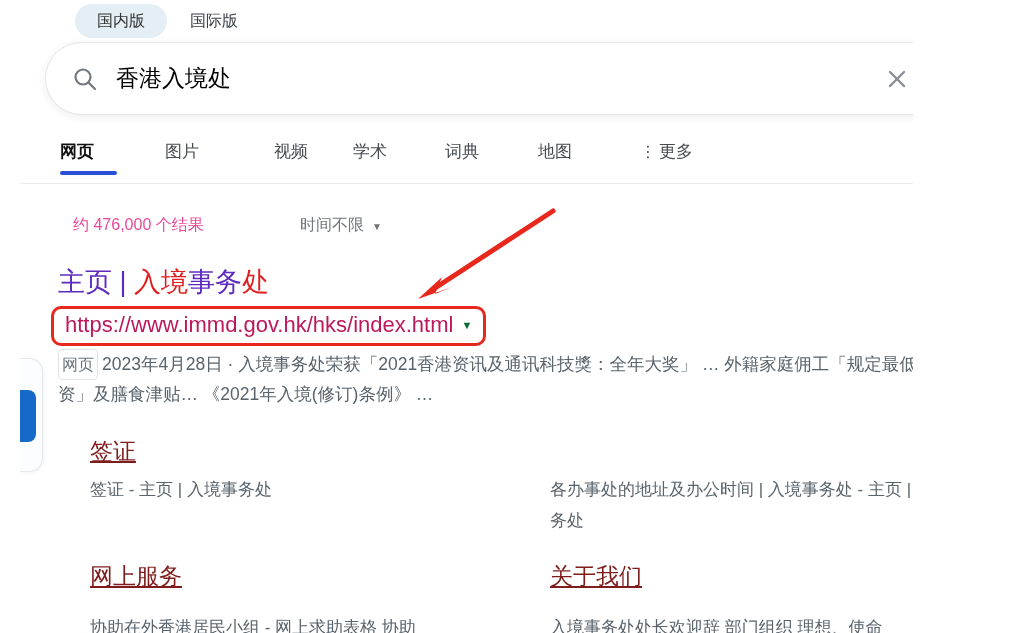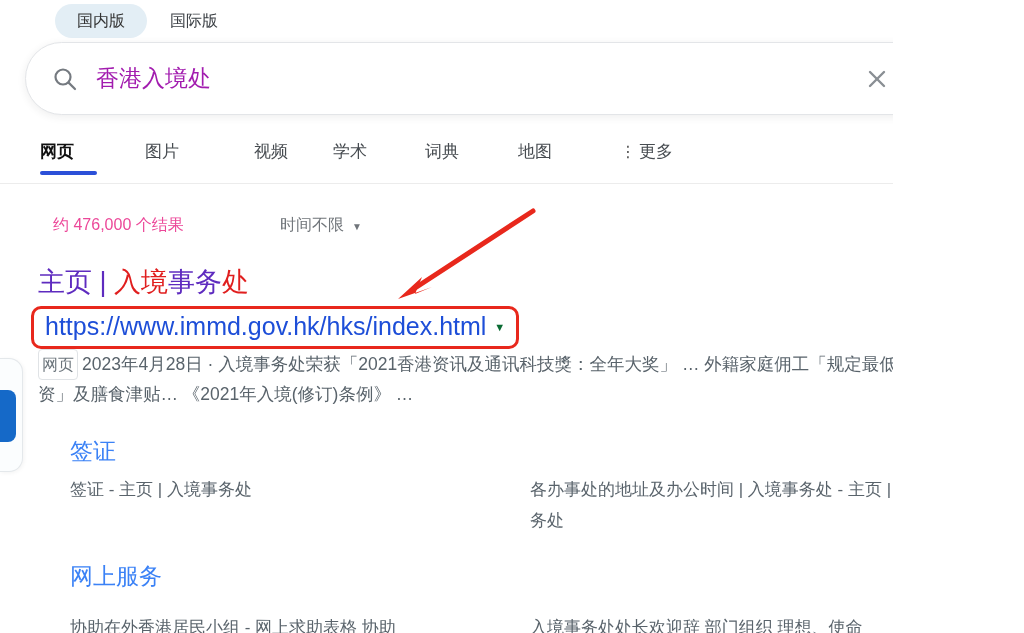--- a/index.html
+++ b/index.html
@@ -7,20 +7,21 @@
   body {
     font-family: "Liberation Sans", "DejaVu Sans", sans-serif;
     color: #222;
   }
   #stage {
     position: relative;
     width: 893px;
     height: 633px;
     background: #ffffff;
     overflow: hidden;
+    margin-left: 20px;
   }
 
   
   .version-tab {
     position: absolute;
     top: 4px;
     height: 34px;
     line-height: 34px;
     font-size: 16px;
     color: #3a3f44;
@@ -47,21 +48,21 @@
     box-shadow: 0 2px 8px rgba(32,33,36,.08);
     display: flex;
     align-items: center;
   }
   .searchbar .mag { margin-left: 26px; flex: 0 0 auto; }
   .searchbar input {
     flex: 1 1 auto;
     border: none; outline: none;
     font-family: inherit;
     font-size: 23px;
-    color: #a21caf;
+    color: #000000;
     margin-left: 18px;
     background: transparent;
   }
   .sb-clear {
     flex: 0 0 auto;
     margin-right: 26px;
     cursor: pointer;
     display: flex; align-items: center;
   }
   .sb-mic {
@@ -126,21 +127,21 @@
   .url-box {
     position: absolute;
     left: 31px; top: 306px;
     display: inline-flex;
     align-items: center;
     border: 3px solid #e8281c;
     border-radius: 10px;
     padding: 3px 11px 5px 11px;
     background: #fff;
   }
-  .url-text { font-size: 25px; color: #1d4ed8; cursor: pointer; }
+  .url-text { font-size: 22px; color: #be185d; cursor: pointer; }
   .url-tri { font-size: 11px; color: #0a6b33; margin-left: 8px; cursor: pointer; }
 
   .arrow-svg {
     position: absolute;
     left: 388px; top: 198px;
     width: 165px; height: 112px;
     pointer-events: none;
   }
 
   .result-desc {
@@ -158,21 +159,22 @@
     padding: 0 3px;
     font-size: 16px;
     color: #6c757c;
     margin-right: 4px;
   }
 
   
   .dl-title {
     position: absolute;
     font-size: 23px;
-    color: #3b82f6;
+    color: #7f1d1d;
+    text-decoration: underline;
     cursor: pointer;
     white-space: nowrap;
   }
   .dl-desc {
     position: absolute;
     font-size: 17px;
     line-height: 31px;
     color: #59636b;
   }
   .c1 { left: 70px; }
@@ -268,19 +270,20 @@
   </div>
 
   <div class="dl-title c1 r1t">签证</div>
   <div class="dl-desc c1 r1d">签证 - 主页 | 入境事务处</div>
 
   <div class="dl-desc c2 r1d">各办事处的地址及办公时间 | 入境事务处 - 主页 | 入境事务处</div>
 
   <div class="dl-title c1 r2t">网上服务</div>
   <div class="dl-desc c1 r2d">协助在外香港居民小组 - 网上求助表格 协助</div>
 
+  <div class="dl-title c2 r2t">关于我们</div>
   <div class="dl-desc c2 r2d">入境事务处处长欢迎辞 部门组织 理想、使命</div>
 
   <div class="side-widget">
     <div class="side-widget-chip"></div>
   </div>
 
 </div>
 
 </body></html>

